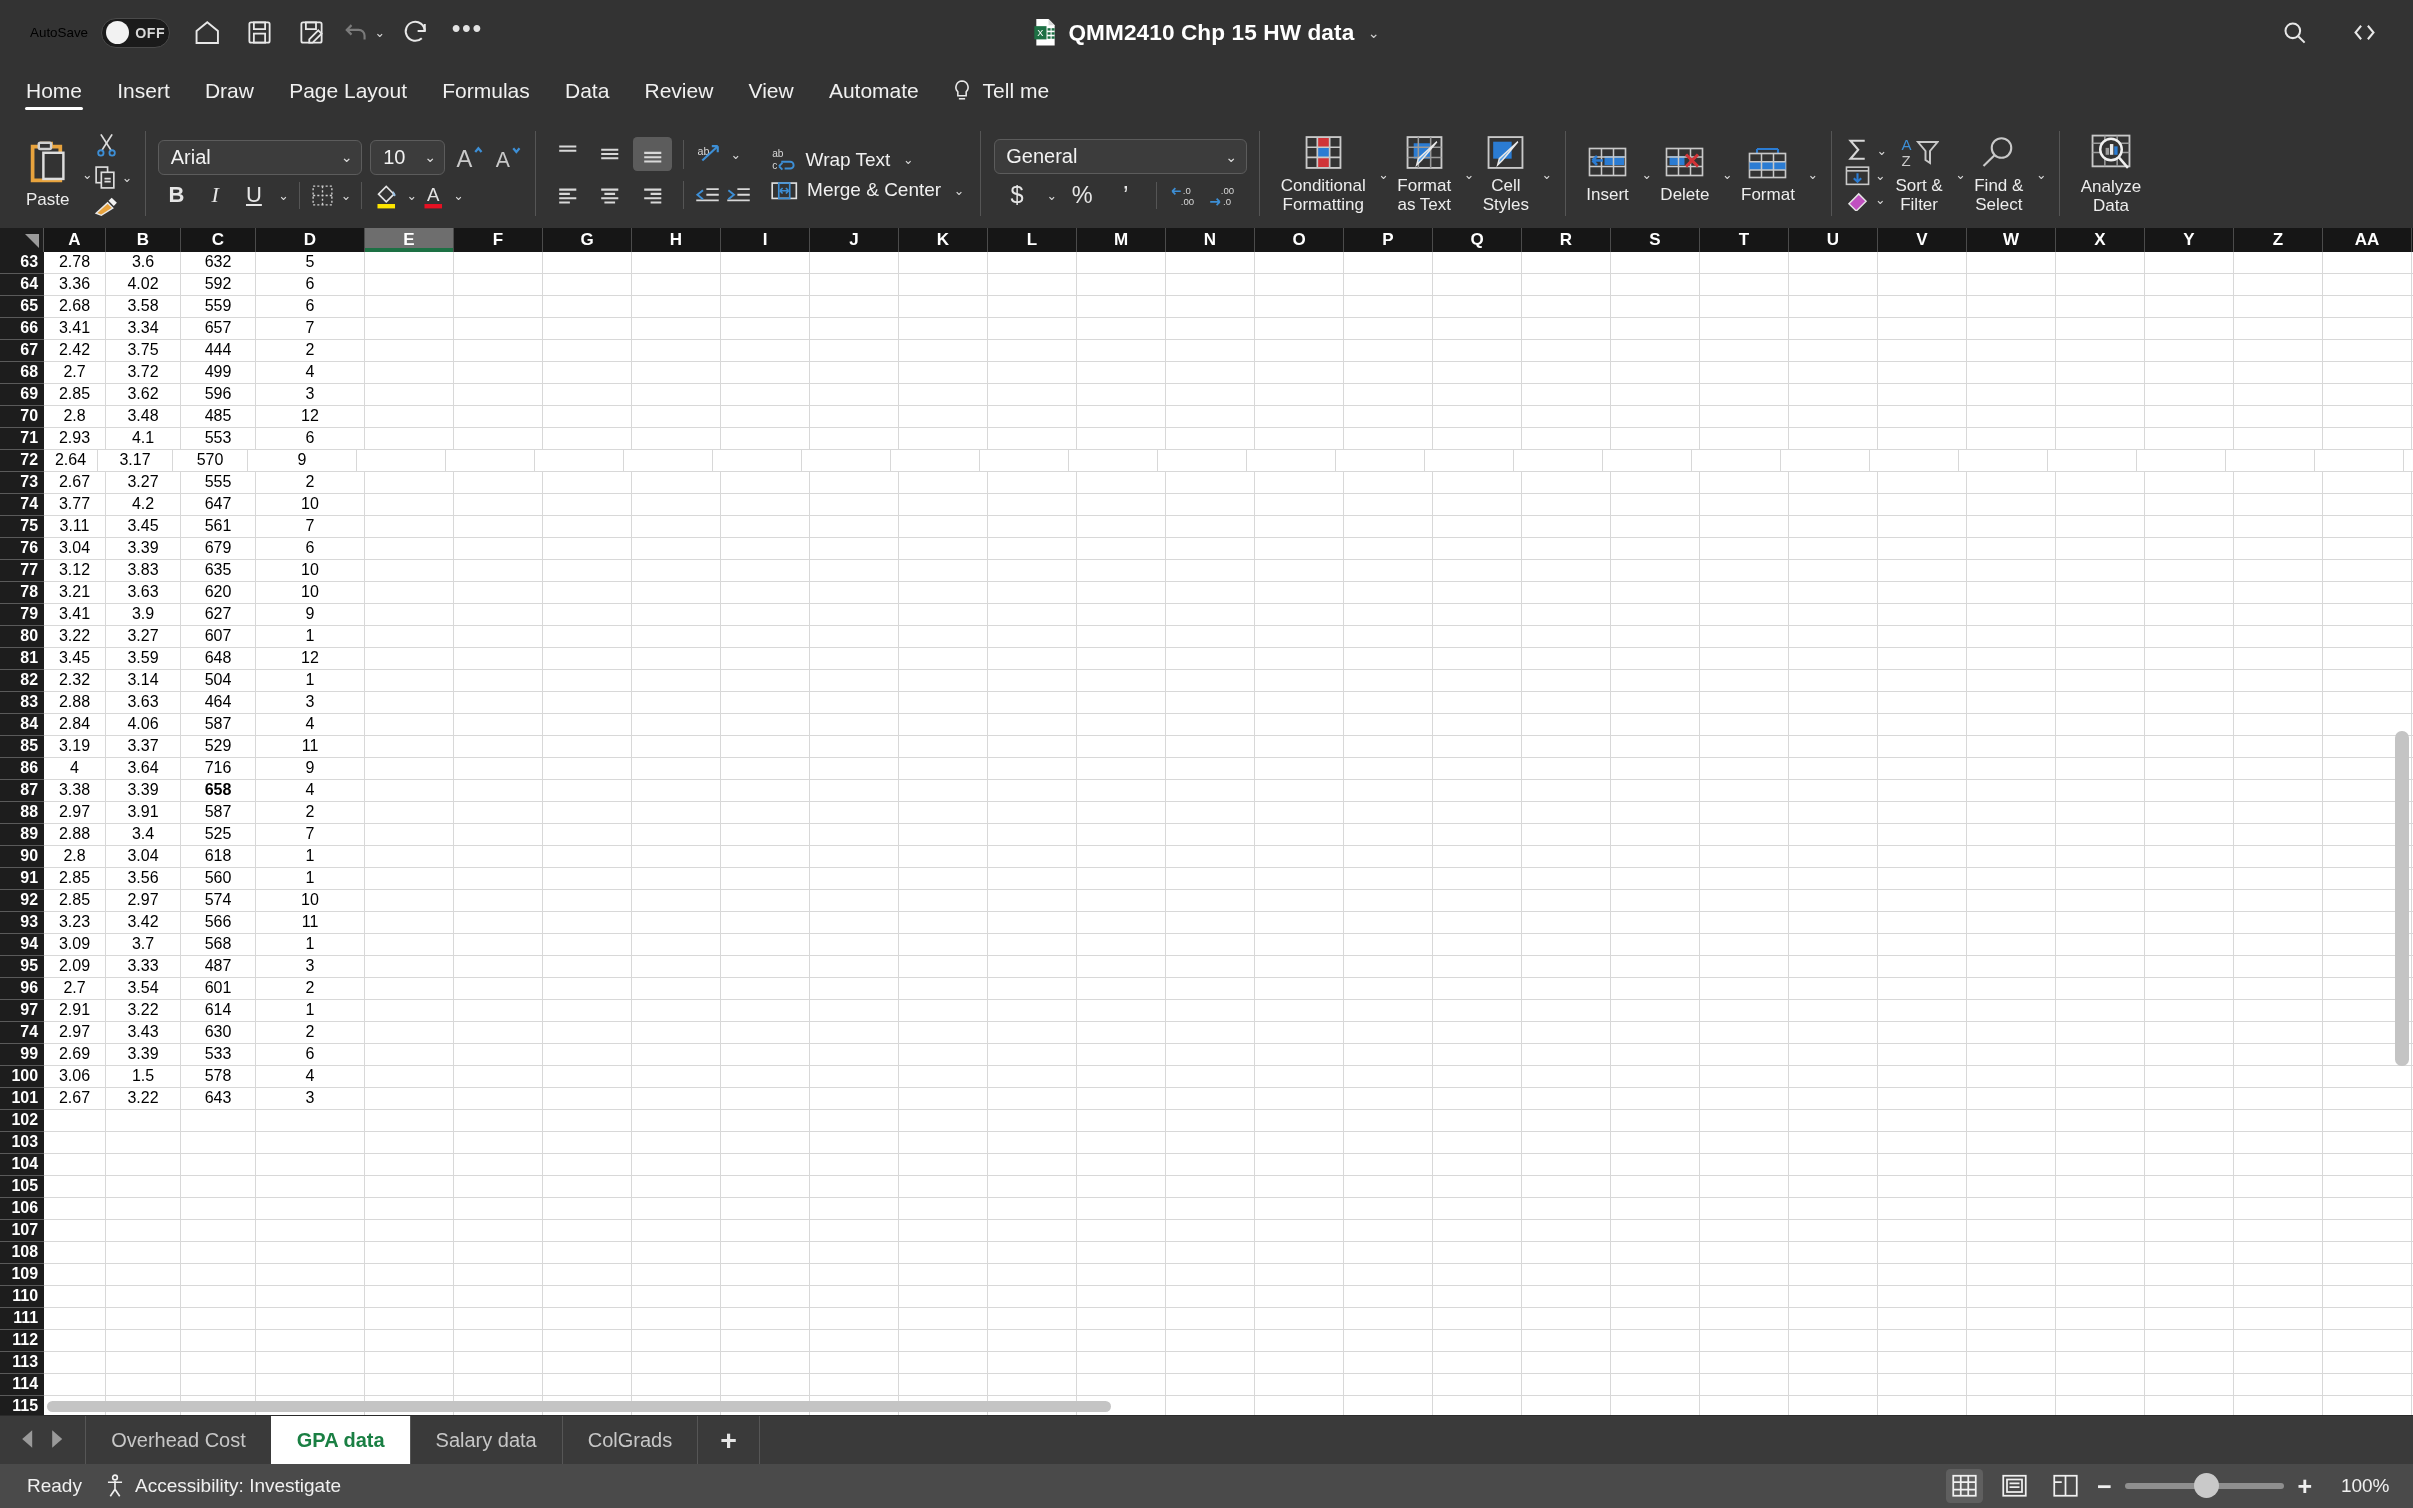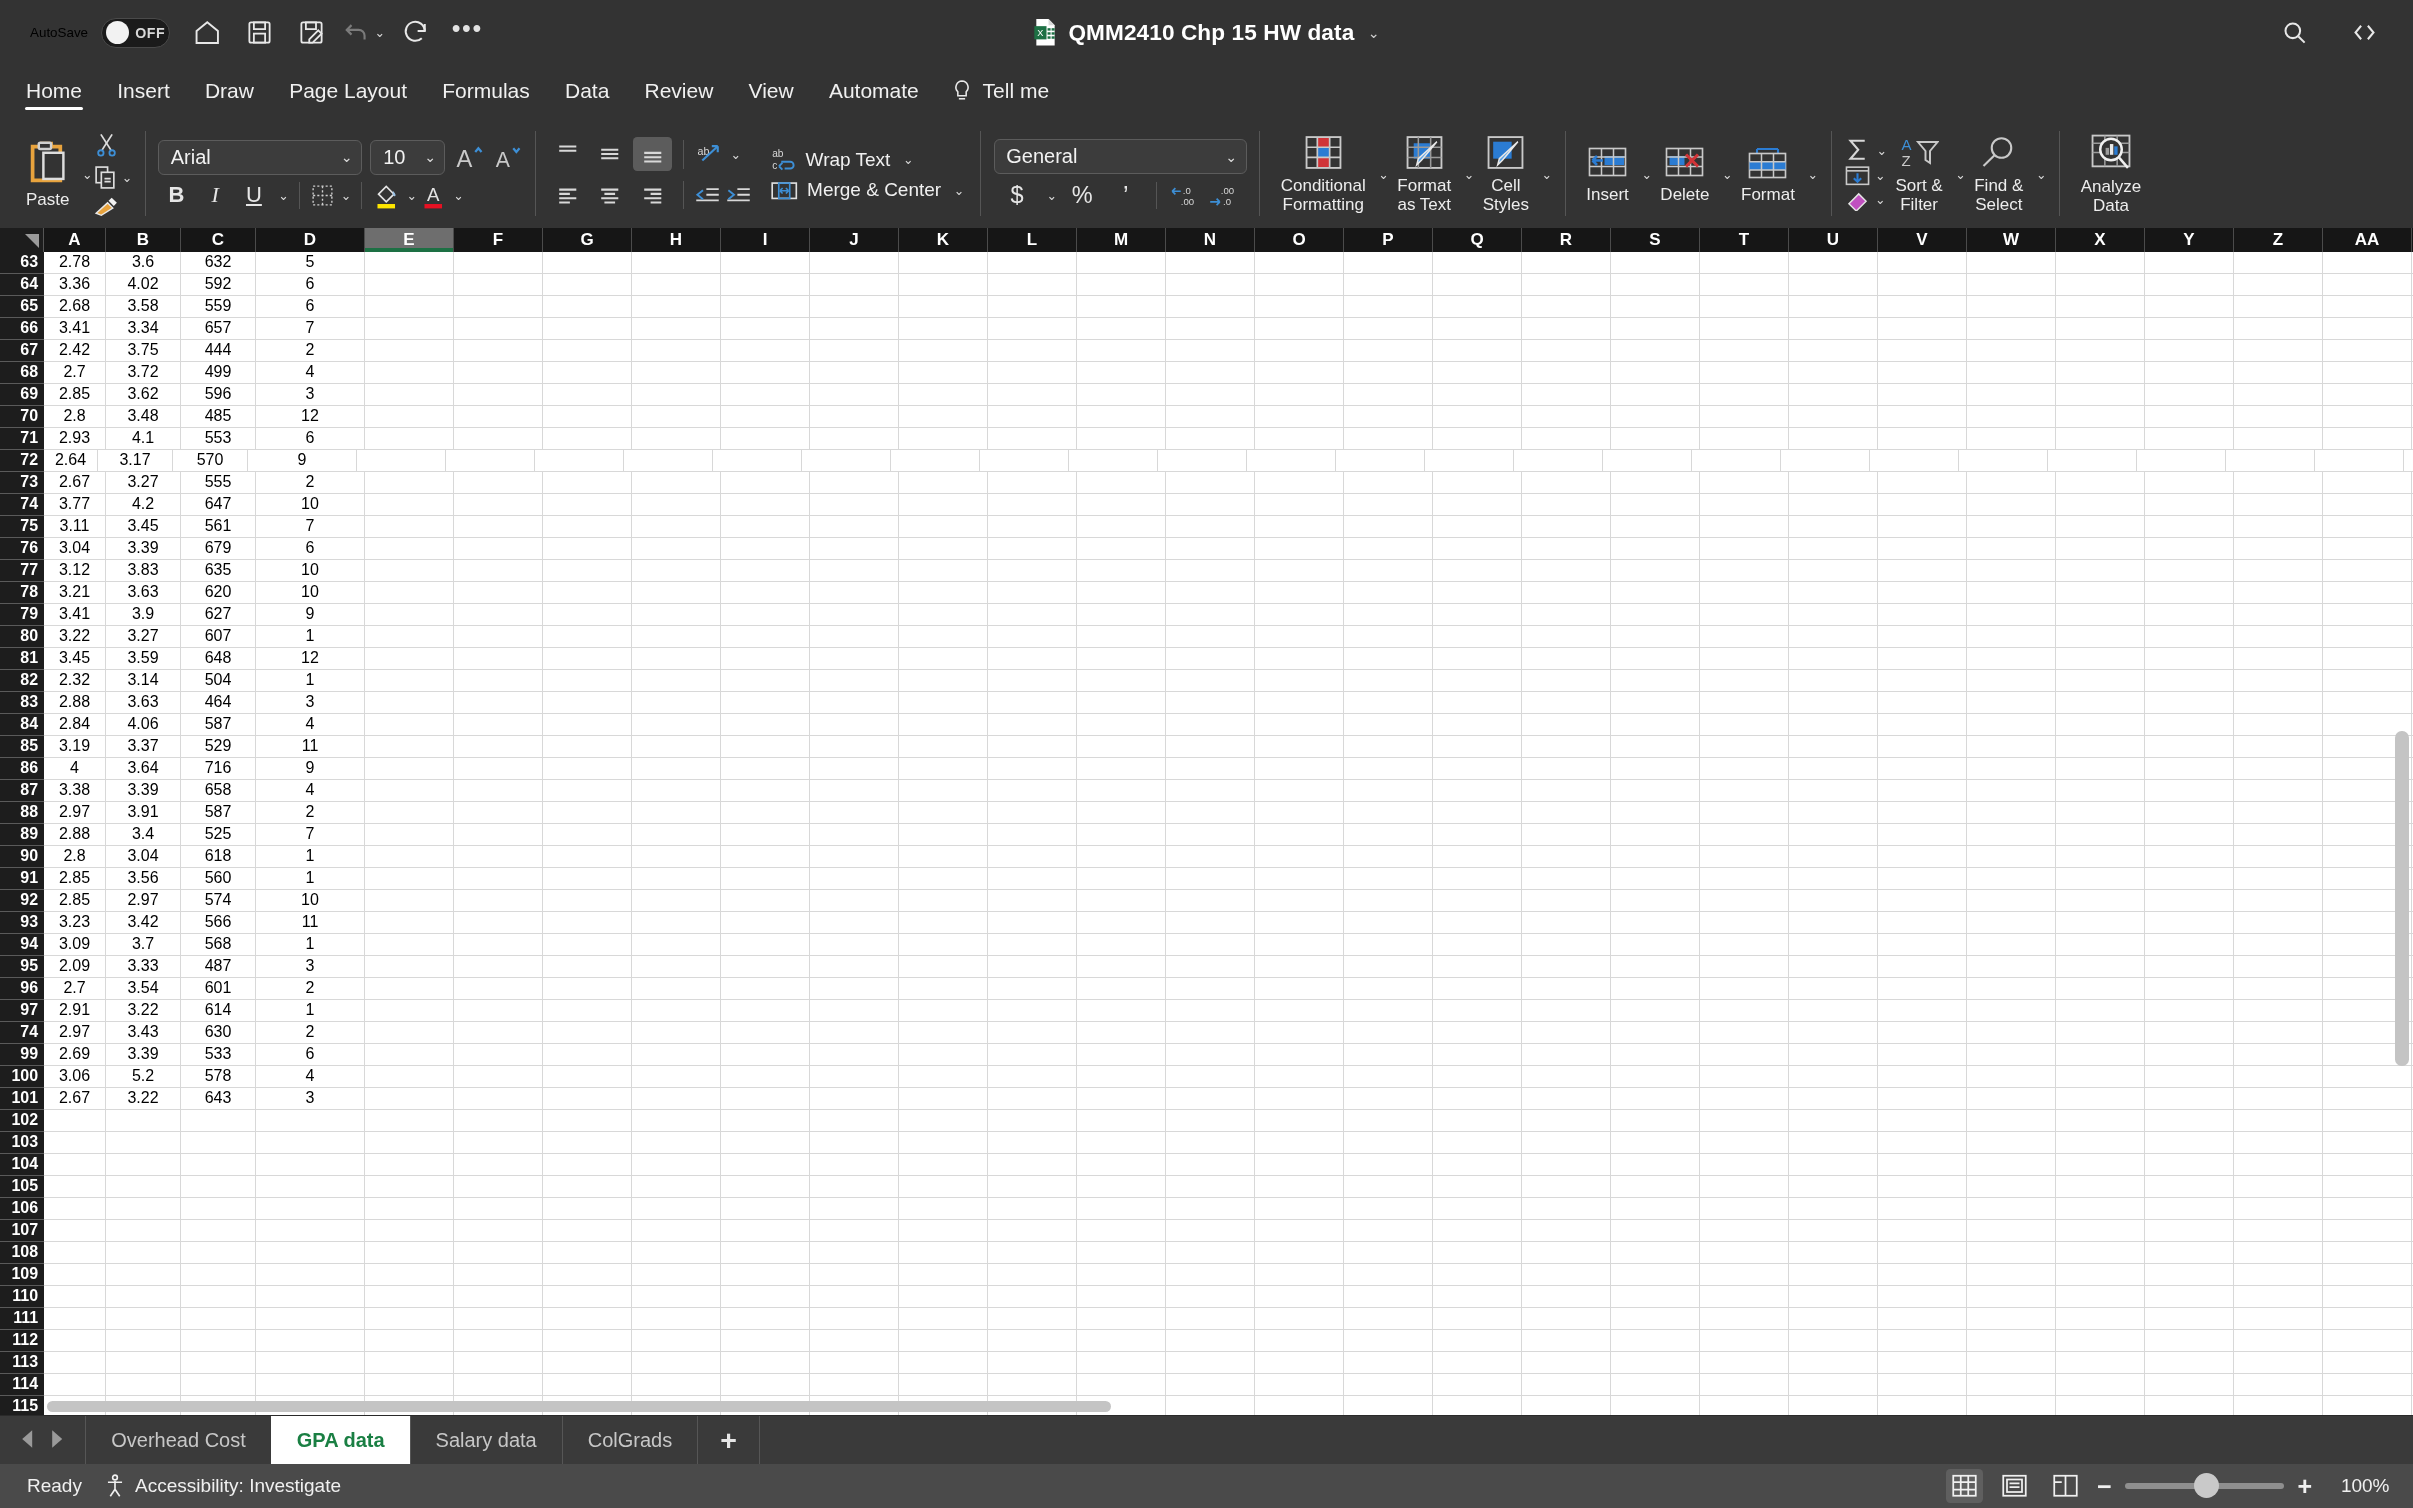--- a/index.html
+++ b/index.html
@@ -1467,21 +1467,21 @@
             <div class="cell num" style="width: 89px;"></div>
             <div class="cell num" style="width: 89px;"></div>
             <div class="cell num" style="width: 89px;"></div>
             <div class="cell num" style="width: 89px;"></div>
             <div class="cell num" style="width: 89px;"></div>
             <div class="cell num" style="width: 89px;"></div>
           </div>
           <div class="grow">
             <div class="cell num" style="width: 62px;">3.38</div>
             <div class="cell num" style="width: 75px;">3.39</div>
-            <div class="cell num" style="width: 75px;">658</div>
+            <div class="cell num" style="width: 75px; font-weight: bold;">658</div>
             <div class="cell num" style="width: 109px;">4</div>
             <div class="cell num" style="width: 89px;"></div>
             <div class="cell num" style="width: 89px;"></div>
             <div class="cell num" style="width: 89px;"></div>
             <div class="cell num" style="width: 89px;"></div>
             <div class="cell num" style="width: 89px;"></div>
             <div class="cell num" style="width: 89px;"></div>
             <div class="cell num" style="width: 89px;"></div>
             <div class="cell num" style="width: 89px;"></div>
             <div class="cell num" style="width: 89px;"></div>
@@ -1843,21 +1843,21 @@
             <div class="cell num" style="width: 89px;"></div>
             <div class="cell num" style="width: 89px;"></div>
             <div class="cell num" style="width: 89px;"></div>
             <div class="cell num" style="width: 89px;"></div>
             <div class="cell num" style="width: 89px;"></div>
             <div class="cell num" style="width: 89px;"></div>
             <div class="cell num" style="width: 89px;"></div>
           </div>
           <div class="grow">
             <div class="cell num" style="width: 62px;">3.06</div>
-            <div class="cell num" style="width: 75px;">5.2</div>
+            <div class="cell num" style="width: 75px;">1.5</div>
             <div class="cell num" style="width: 75px;">578</div>
             <div class="cell num" style="width: 109px;">4</div>
             <div class="cell num" style="width: 89px;"></div>
             <div class="cell num" style="width: 89px;"></div>
             <div class="cell num" style="width: 89px;"></div>
             <div class="cell num" style="width: 89px;"></div>
             <div class="cell num" style="width: 89px;"></div>
             <div class="cell num" style="width: 89px;"></div>
             <div class="cell num" style="width: 89px;"></div>
             <div class="cell num" style="width: 89px;"></div>

